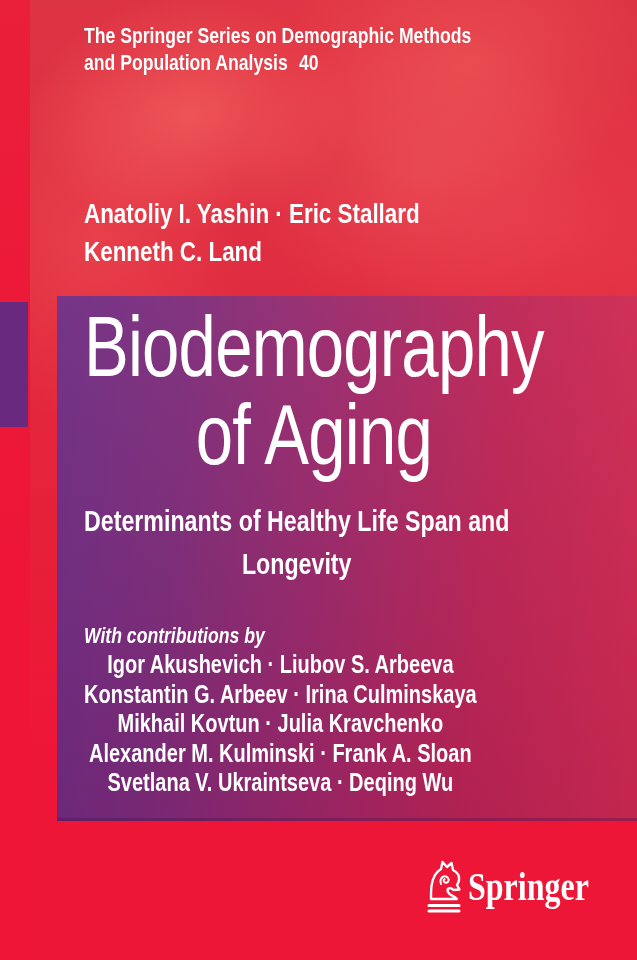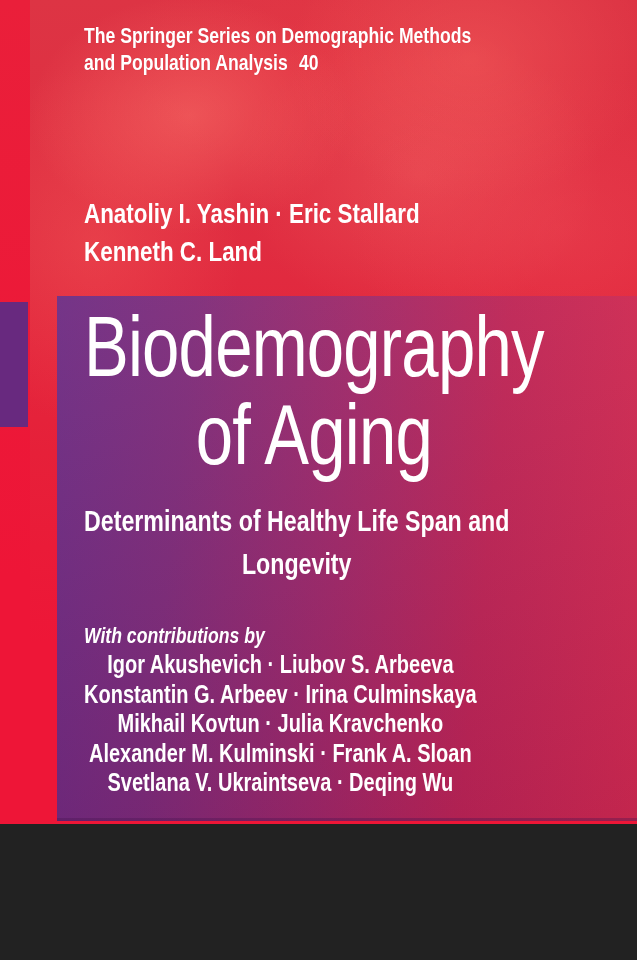--- a/index.html
+++ b/index.html
@@ -1,18 +1,18 @@
 <!DOCTYPE html>
 <html><head>
 <meta charset="utf-8">
 <style>
   html,body{margin:0;padding:0;background:#222;}
   .cover{
     position:relative;
-    width:637px;height:824px;
+    width:637px;height:960px;
     overflow:hidden;
     font-family:"Liberation Sans",sans-serif;
     color:#fff;
   }
   
   .bg{
     position:absolute;inset:0;
     background:
       radial-gradient(230px 170px at 190px 115px, rgba(255,125,112,.45), rgba(255,125,112,0) 70%),
       radial-gradient(260px 200px at 470px 60px,  rgba(255,115,102,.35), rgba(255,115,102,0) 70%),
@@ -65,21 +65,21 @@
     position:absolute;left:27px;top:327px;
     font-size:22px;font-weight:bold;font-style:italic;line-height:26px;
     transform:scaleX(.8);transform-origin:0 0;white-space:nowrap;
   }
   .contributors{
     position:absolute;left:27px;top:354px;
     font-size:25px;font-weight:bold;line-height:29.5px;
     transform:scaleX(.8);transform-origin:0 0;white-space:nowrap;
   }
   
-  .publisher{position:absolute;left:424px;top:853px;width:210px;height:70px;}
+  .publisher{position:absolute;left:424px;top:853px;width:210px;height:70px;font-weight:bold;}
   .knight{position:absolute;left:0;top:2px;}
   .publisher-name{
     position:absolute;left:44px;top:10px;
     font-family:"Liberation Serif",serif;
     font-size:40px;line-height:48px;
     transform:scaleX(.8);transform-origin:0 0;white-space:nowrap;
   }
 </style>
 </head>
 <body>

